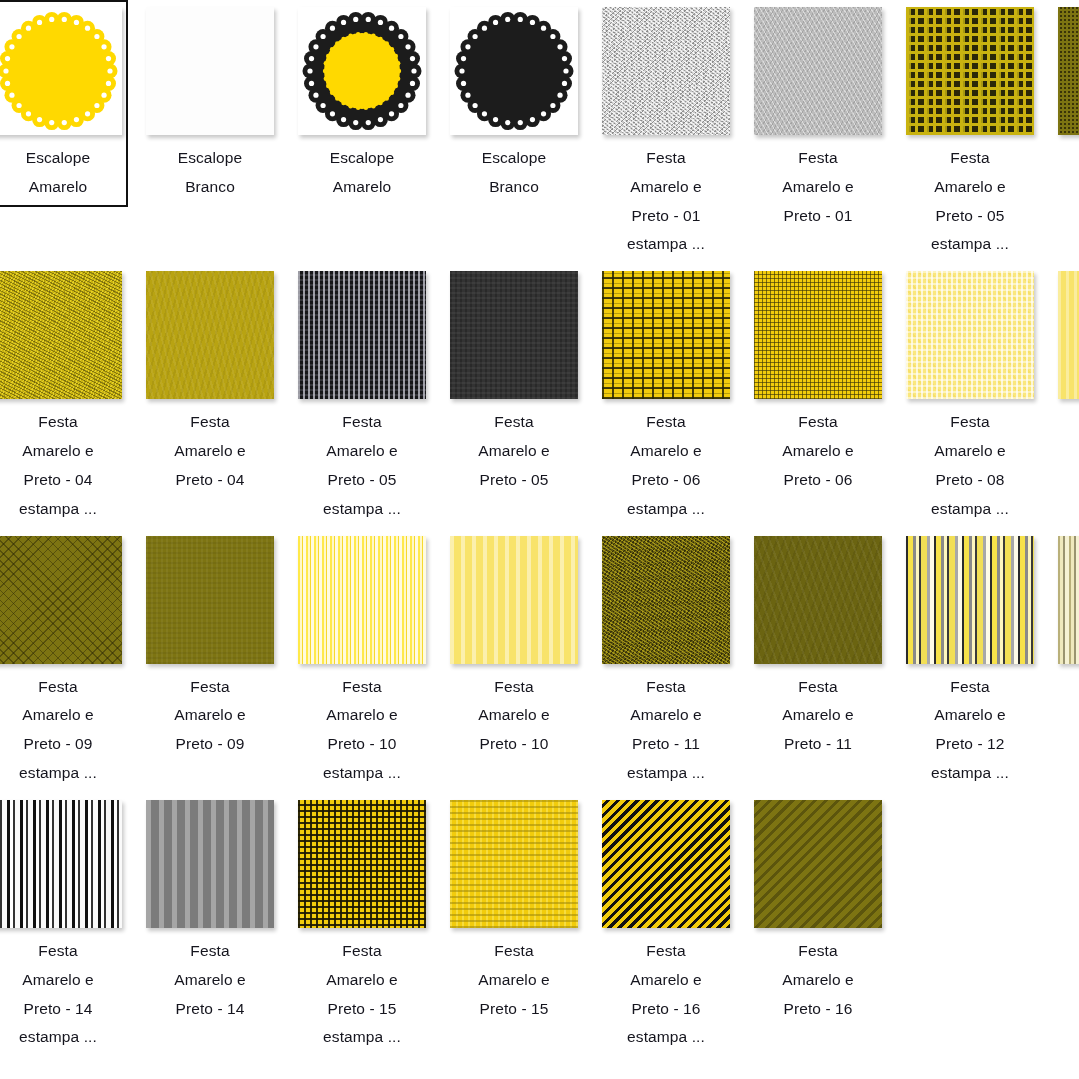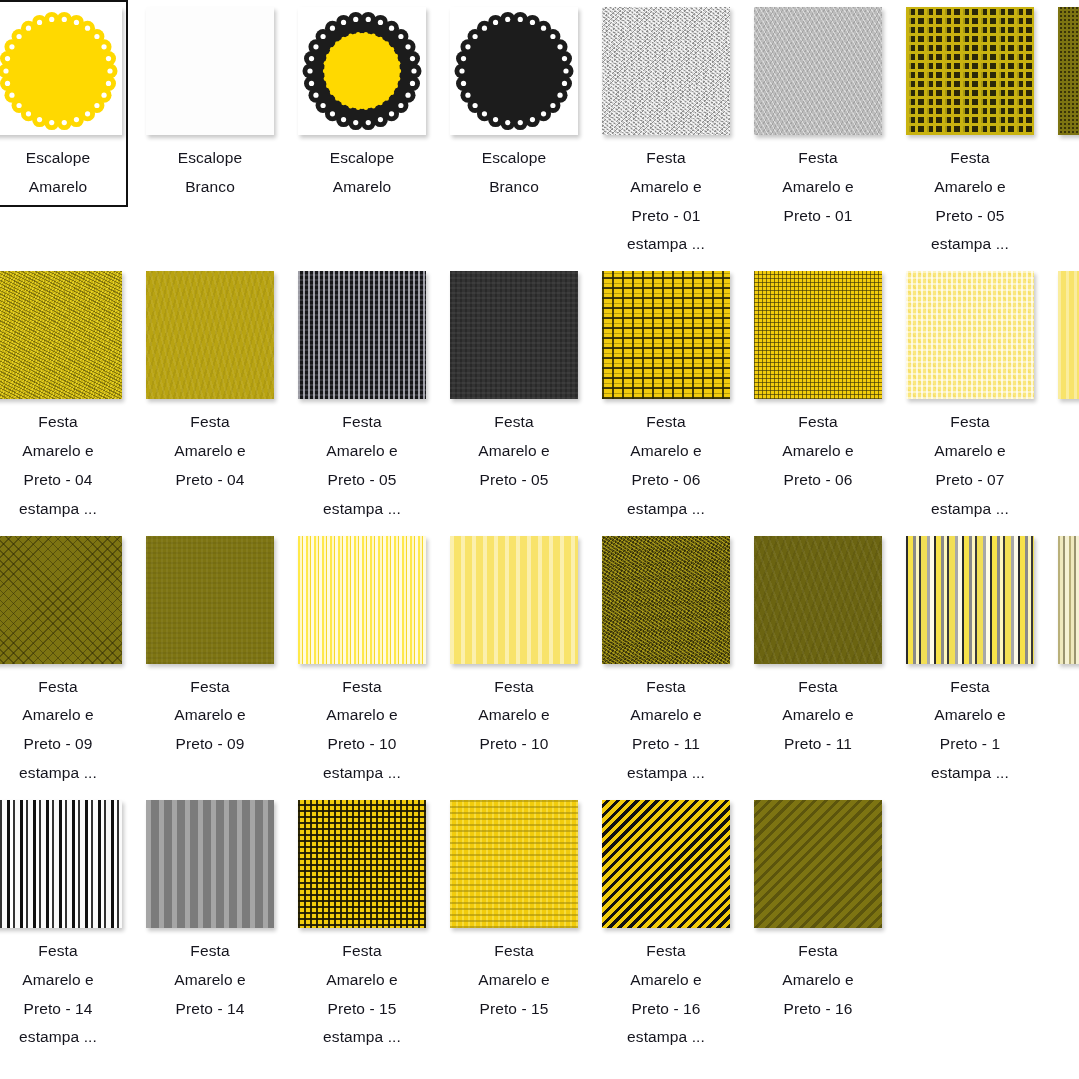--- a/index.html
+++ b/index.html
@@ -526,21 +526,21 @@
      background-color:#fae77d;
      background-image:
        repeating-linear-gradient(90deg, rgba(255,255,255,.7) 0 2px, transparent 2px 5px),
        repeating-linear-gradient(0deg, rgba(255,255,255,.5) 0 2px, transparent 2px 6px),
        repeating-linear-gradient(45deg, rgba(240,210,70,.35) 0 2px, transparent 2px 7px);"></div>
             </div>
           </div>
           <div class="label">
             <span class="ln">Festa</span>
             <span class="ln">Amarelo e</span>
-            <span class="ln">Preto - 07</span>
+            <span class="ln">Preto - 08</span>
             <span class="ln">estampa ...</span>
           </div>
         </div>
       </div>
       <div class="cell">
         <div class="cell-inner">
           <div class="thumb-wrap">
             <div class="thumb">
               <div class="px" style="
      background-color:#f8e36a;
@@ -673,21 +673,21 @@
               <div class="px" style="
      background-color:#efe9c9;
      background-image:repeating-linear-gradient(90deg,
        #2b2b2b 0 2px, #f7e24a 2px 7px, #8a8a8a 7px 10px, #fdf6c0 10px 13px,
        #3a3a3a 13px 15px, #f2df55 15px 21px, #a8a8a8 21px 24px, #fffce8 24px 28px);"></div>
             </div>
           </div>
           <div class="label">
             <span class="ln">Festa</span>
             <span class="ln">Amarelo e</span>
-            <span class="ln">Preto - 1</span>
+            <span class="ln">Preto - 12</span>
             <span class="ln">estampa ...</span>
           </div>
         </div>
       </div>
       <div class="cell">
         <div class="cell-inner">
           <div class="thumb-wrap">
             <div class="thumb">
               <div class="px" style="
      background-color:#ddd6a8;

